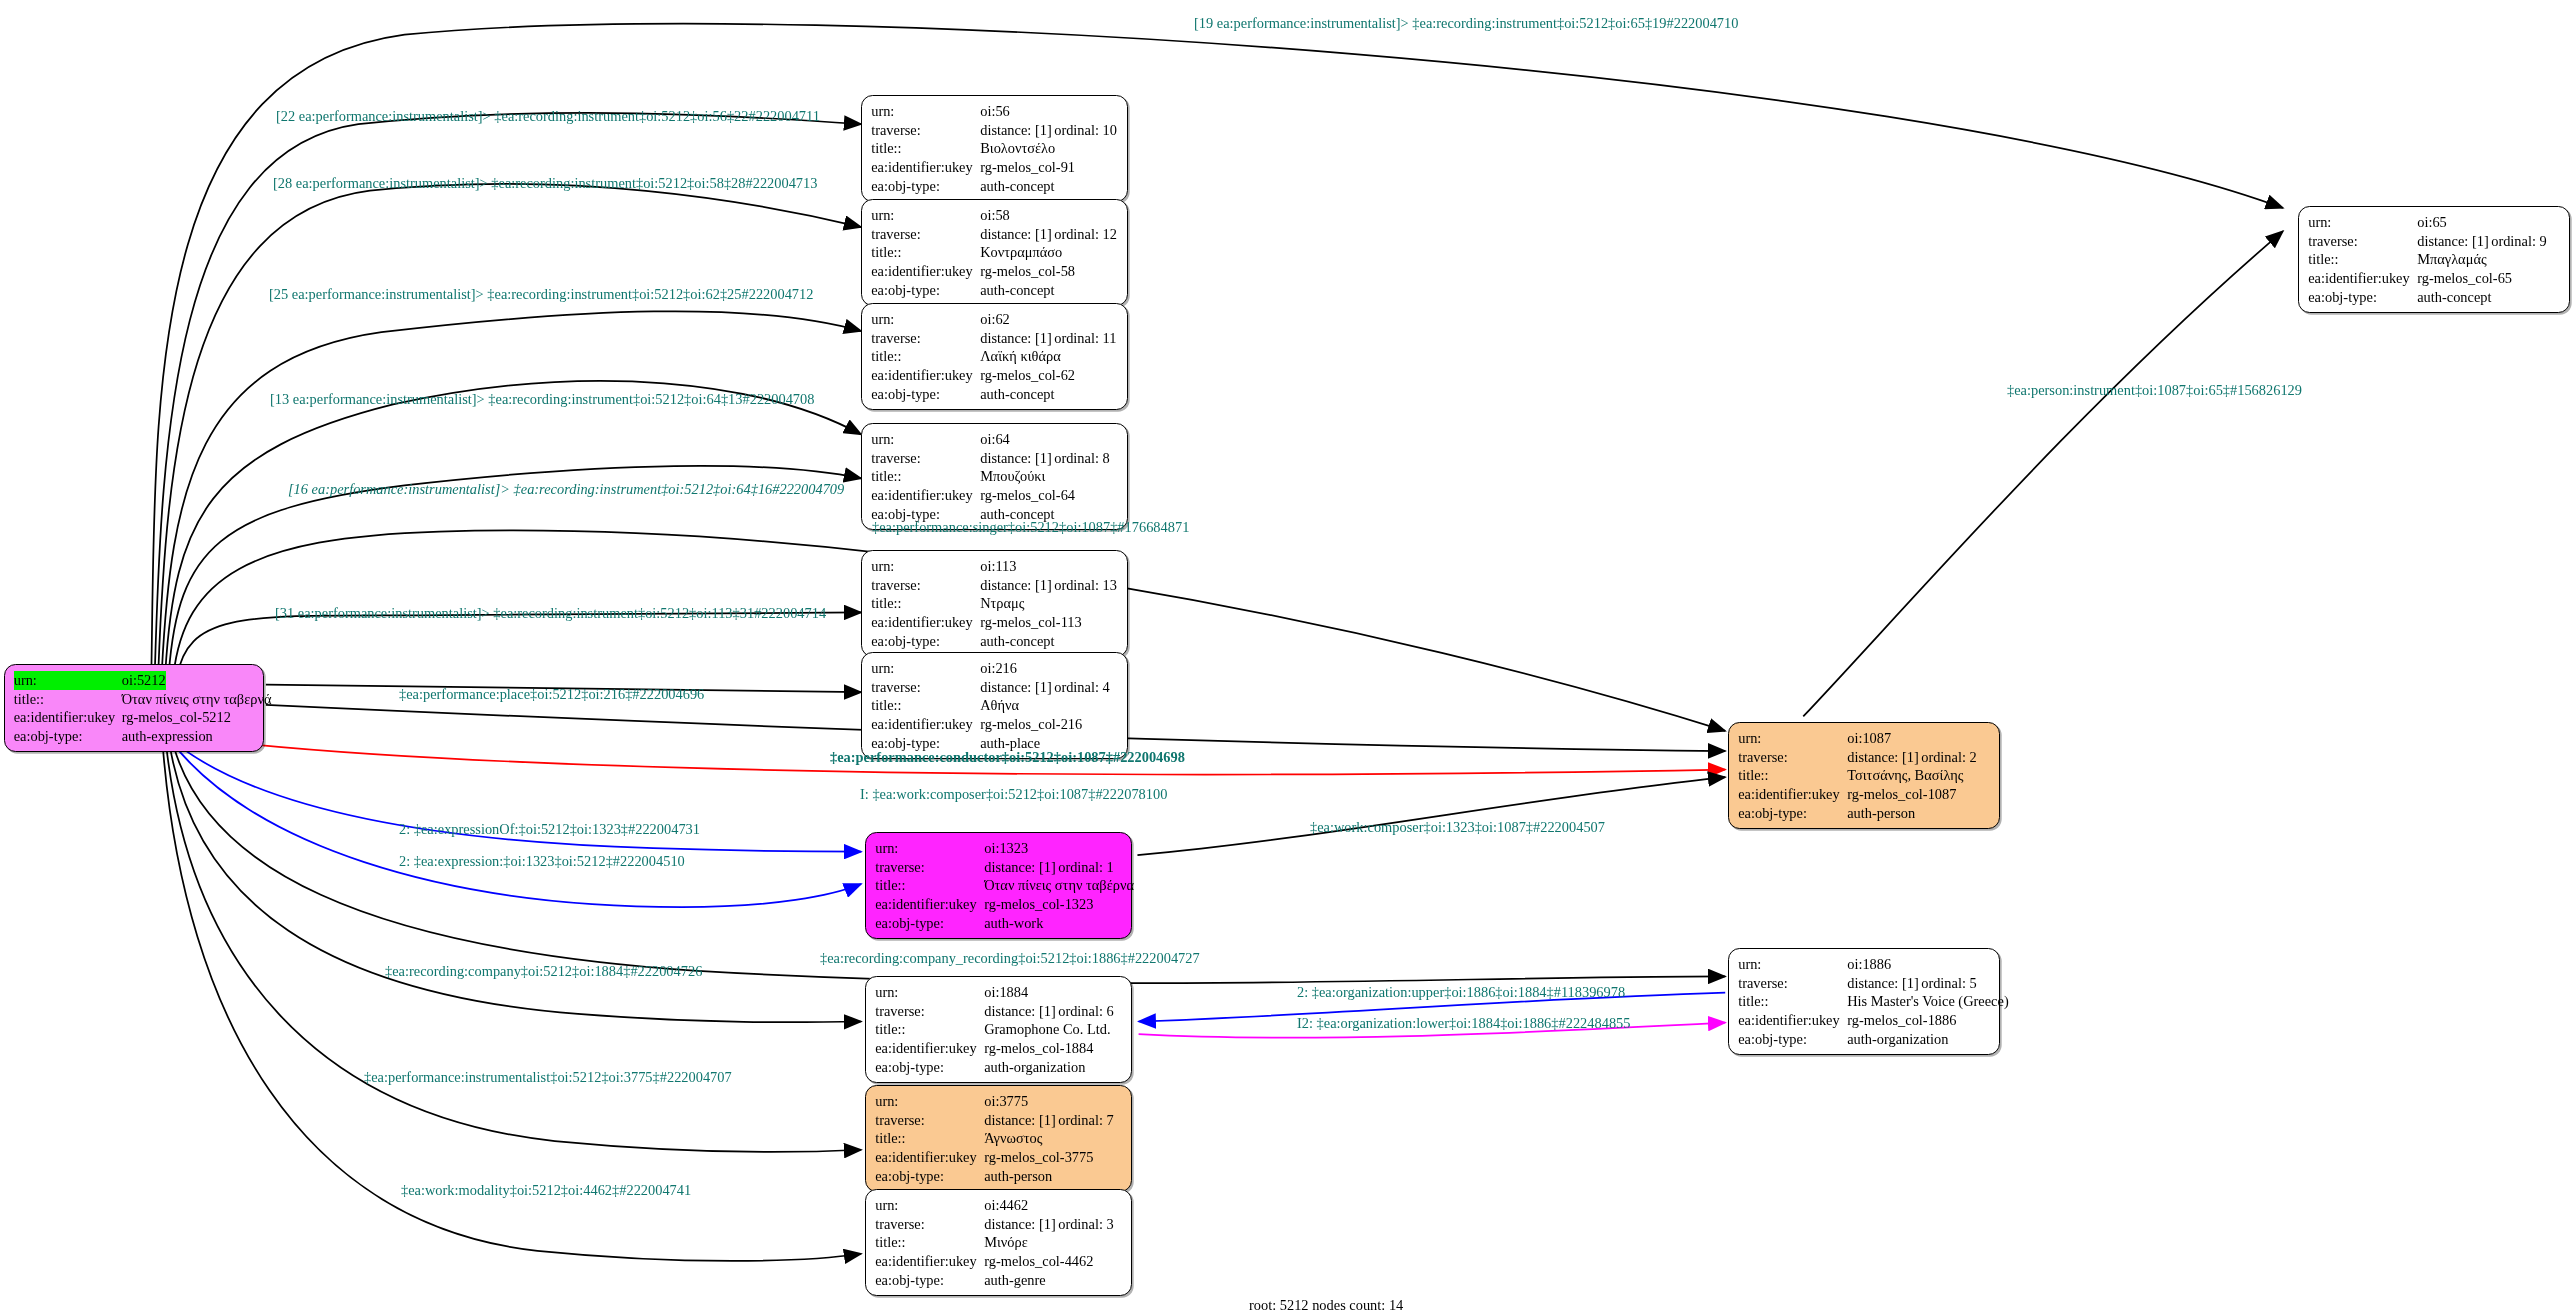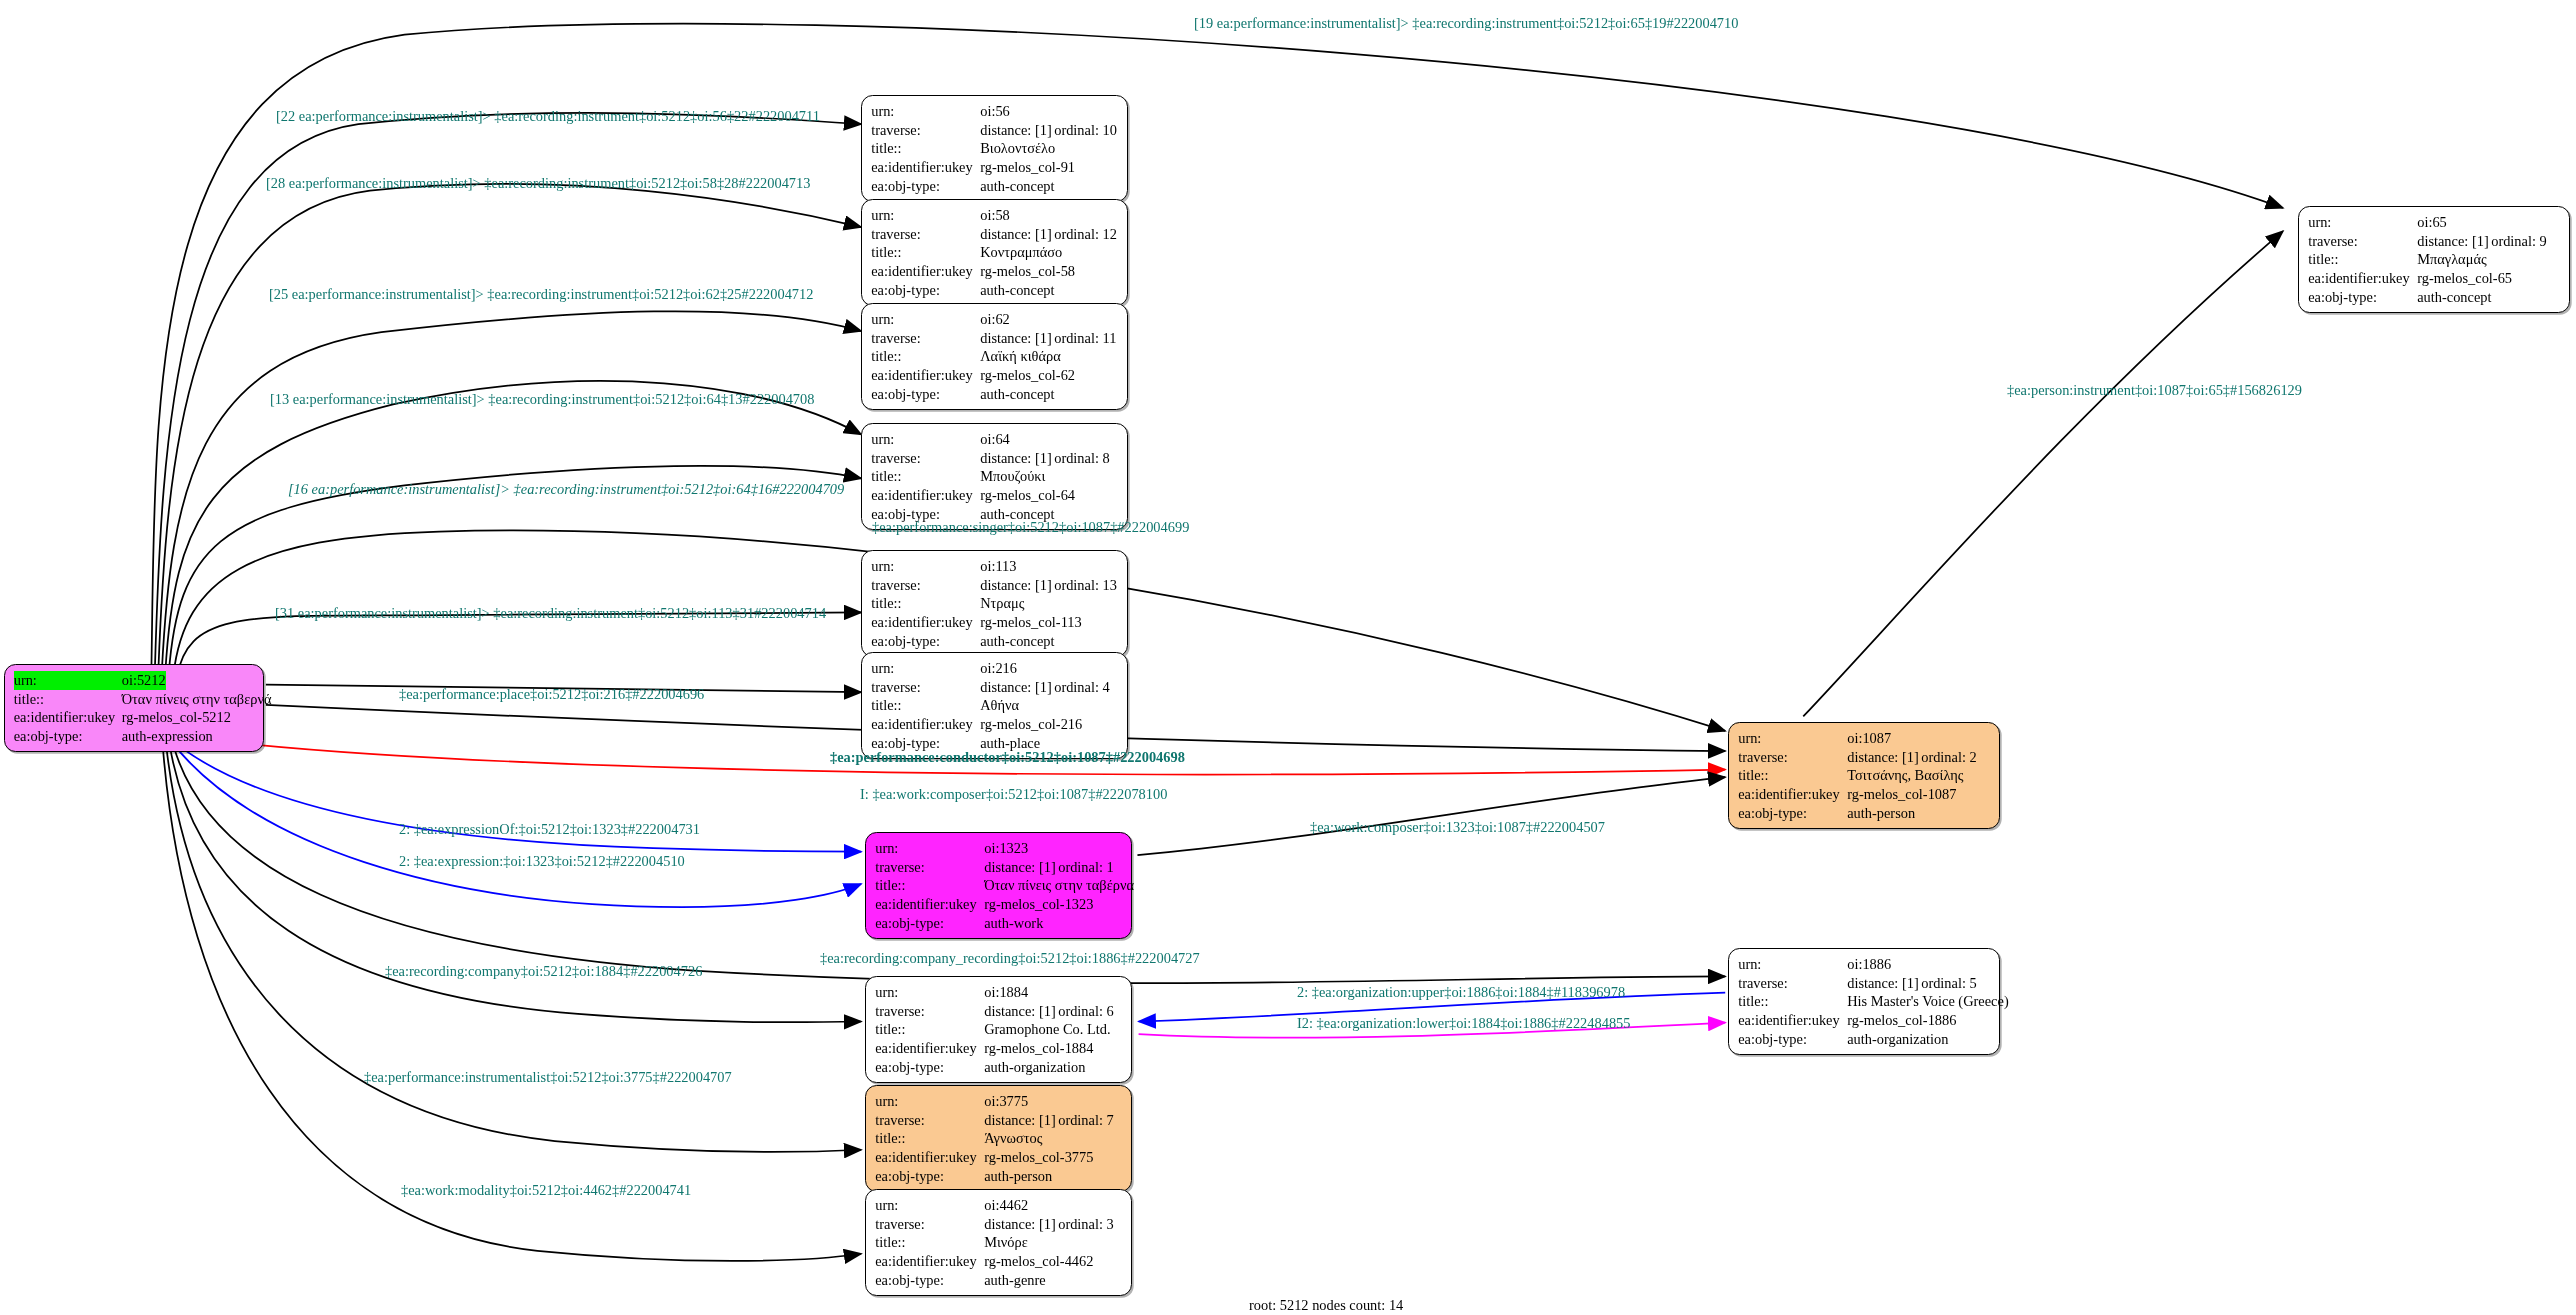--- a/index.html
+++ b/index.html
@@ -423,26 +423,26 @@
       <div class="v">rg-melos_col-65</div>
     </div>
     <div class="row">
       <div class="k">ea:obj-type:</div>
       <div class="v">auth-concept</div>
     </div>
   </div>
 
   <div class="elabel" style="left:1194px;top:15.6px;">[19 ea:performance:instrumentalist]&gt; ‡ea:recording:instrument‡oi:5212‡oi:65‡19#222004710</div>
   <div class="elabel" style="left:276px;top:109px;">[22 ea:performance:instrumentalist]&gt; ‡ea:recording:instrument‡oi:5212‡oi:56‡22#222004711</div>
-  <div class="elabel" style="left:266px;top:176px;">[28 ea:performance:instrumentalist]&gt; ‡ea:recording:instrument‡oi:5212‡oi:58‡28#222004713</div>
+  <div class="elabel" style="left:273px;top:176px;">[28 ea:performance:instrumentalist]&gt; ‡ea:recording:instrument‡oi:5212‡oi:58‡28#222004713</div>
   <div class="elabel" style="left:269px;top:287px;">[25 ea:performance:instrumentalist]&gt; ‡ea:recording:instrument‡oi:5212‡oi:62‡25#222004712</div>
   <div class="elabel" style="left:270px;top:392px;">[13 ea:performance:instrumentalist]&gt; ‡ea:recording:instrument‡oi:5212‡oi:64‡13#222004708</div>
   <div class="elabel" style="left:288px;top:482px;font-style:italic;">[16 ea:performance:instrumentalist]&gt; ‡ea:recording:instrument‡oi:5212‡oi:64‡16#222004709</div>
   <div class="elabel" style="left:275px;top:606px;">[31 ea:performance:instrumentalist]&gt; ‡ea:recording:instrument‡oi:5212‡oi:113‡31#222004714</div>
-  <div class="elabel" style="left:872px;top:520px;">‡ea:performance:singer‡oi:5212‡oi:1087‡#222004699</div>
+  <div class="elabel" style="left:872px;top:520px;">‡ea:performance:singer‡oi:5212‡oi:1087‡#176684871</div>
   <div class="elabel" style="left:399px;top:687px;">‡ea:performance:place‡oi:5212‡oi:216‡#222004696</div>
   <div class="elabel" style="left:830px;top:750px;font-weight:bold;">‡ea:performance:conductor‡oi:5212‡oi:1087‡#222004698</div>
   <div class="elabel" style="left:860px;top:787px;">I: ‡ea:work:composer‡oi:5212‡oi:1087‡#222078100</div>
   <div class="elabel" style="left:399px;top:822px;">2: ‡ea:expressionOf:‡oi:5212‡oi:1323‡#222004731</div>
   <div class="elabel" style="left:399px;top:854px;">2: ‡ea:expression:‡oi:1323‡oi:5212‡#222004510</div>
   <div class="elabel" style="left:1310px;top:820px;">‡ea:work:composer‡oi:1323‡oi:1087‡#222004507</div>
   <div class="elabel" style="left:820px;top:951px;">‡ea:recording:company_recording‡oi:5212‡oi:1886‡#222004727</div>
   <div class="elabel" style="left:385px;top:964px;">‡ea:recording:company‡oi:5212‡oi:1884‡#222004726</div>
   <div class="elabel" style="left:364px;top:1070px;">‡ea:performance:instrumentalist‡oi:5212‡oi:3775‡#222004707</div>
   <div class="elabel" style="left:401px;top:1183px;">‡ea:work:modality‡oi:5212‡oi:4462‡#222004741</div>

